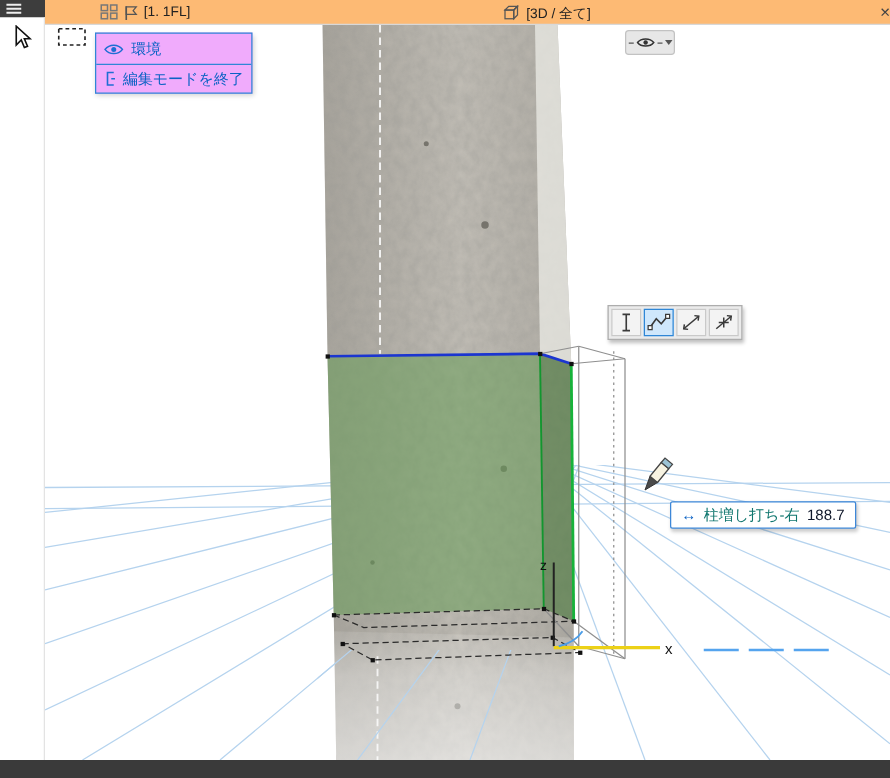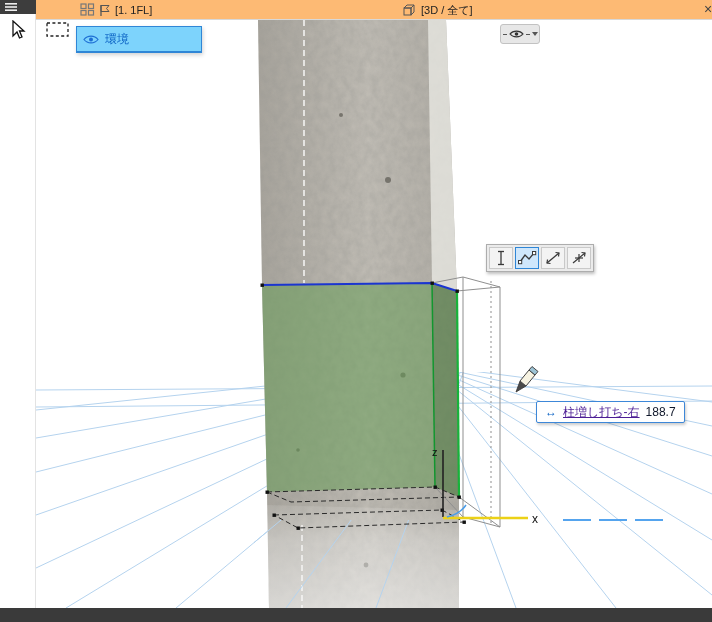--- a/index.html
+++ b/index.html
@@ -26,42 +26,42 @@
   .tool-btn{width:30px;height:28px;margin:2px auto 0;display:flex;align-items:center;justify-content:center;cursor:pointer;}
   
   .bottombar{position:absolute;left:0;bottom:0;width:712px;height:14px;background:#3a3a3a;}
   
   .viewport{position:absolute;left:36px;top:20px;width:676px;height:588px;background:#ffffff;overflow:hidden;}
   .scene{position:absolute;left:0;top:0;}
   
   .marquee-btn{position:absolute;left:8px;top:0px;width:28px;height:20px;background:#ffffff;
     display:flex;align-items:center;justify-content:center;cursor:pointer;}
   
-  .edit-panel{position:absolute;left:40px;top:6px;width:126px;background:#7dd3fc;
+  .edit-panel{position:absolute;left:40px;top:6px;width:126px;background:#f0abfc;
     border:1px solid #2f86d6;box-shadow:1px 2px 4px rgba(0,0,0,.18);box-sizing:border-box;}
   .ep-row{display:flex;align-items:center;gap:6px;height:22px;padding:0 6px;cursor:pointer;}
   .ep-row.hdr{height:24px;border-bottom:1px solid #2f86d6;}
   .ep-label{font-size:12px;color:#0b62c4;white-space:nowrap;}
   
   .eye-btn{position:absolute;left:464px;top:4px;width:38px;height:18px;background:#e7e7e7;
     border:1px solid #c2c2c2;border-radius:3px;display:flex;align-items:center;justify-content:center;gap:2px;cursor:pointer;}
   .eye-dash{width:4px;height:1px;background:#555;}
   .caret{width:0;height:0;border-left:3px solid transparent;border-right:3px solid transparent;border-top:4px solid #555;}
   
   .pet-palette{position:absolute;left:450px;top:224px;display:flex;gap:2px;background:#ebebeb;
     border:1px solid #adadad;padding:2px;box-shadow:1px 2px 3px rgba(0,0,0,.25);}
   .pet-btn{width:24px;height:22px;background:#f3f3f3;border:1px solid #c9c9c9;display:flex;
     align-items:center;justify-content:center;cursor:pointer;box-sizing:border-box;}
   .pet-btn.active{background:#cfe7fc;border:1px solid #2f86d6;}
   
   .tracker{position:absolute;left:500px;top:381px;height:20px;background:#ffffff;border:1px solid #3d87d8;
     border-radius:2px;box-shadow:1px 2px 3px rgba(0,0,0,.2);display:flex;align-items:center;gap:6px;
     padding:0 8px;font-size:12px;white-space:nowrap;}
   .tracker .arr{color:#0b62c4;font-weight:bold;}
-  .tracker .lbl{color:#4c1d95;text-decoration:underline;}
+  .tracker .lbl{color:#0f766e;}
   .tracker .val{color:#0f172a;}
 </style>
 </head>
 <body>
 
 <div class="corner">
   <svg width="14" height="10">
     <rect x="0" y="1" width="12" height="1.6" fill="#eee"></rect>
     <rect x="0" y="4.2" width="12" height="1.6" fill="#eee"></rect>
     <rect x="0" y="7.4" width="12" height="1.6" fill="#eee"></rect>
@@ -247,20 +247,28 @@
   </div>
 
   <div class="edit-panel">
     <div class="ep-row hdr">
       <svg width="16" height="11">
         <path d="M1 5.5 C4.5 1 11.5 1 15 5.5 C11.5 10 4.5 10 1 5.5 Z" fill="none" stroke="#1d6fd4" stroke-width="1.2"></path>
         <circle cx="8" cy="5.5" r="2" fill="#1d6fd4"></circle>
       </svg>
       <span class="ep-label">環境</span>
     </div>
+    <div class="ep-row">
+      <svg width="16" height="14">
+        <path d="M8 2 H3 V12 H8" fill="none" stroke="#1d6fd4" stroke-width="1.3"></path>
+        <line x1="6" y1="7" x2="13.5" y2="7" stroke="#1d6fd4" stroke-width="1.3"></line>
+        <polyline points="10.5,4 13.5,7 10.5,10" fill="none" stroke="#1d6fd4" stroke-width="1.3"></polyline>
+      </svg>
+      <span class="ep-label">編集モードを終了</span>
+    </div>
   </div>
 
   <div class="eye-btn">
     <span class="eye-dash"></span>
     <svg width="15" height="10">
       <path d="M1 5 C4 1.2 11 1.2 14 5 C11 8.8 4 8.8 1 5 Z" fill="none" stroke="#333" stroke-width="1.2"></path>
       <circle cx="7.5" cy="5" r="1.8" fill="#333"></circle>
     </svg>
     <span class="eye-dash"></span>
     <span class="caret"></span>

